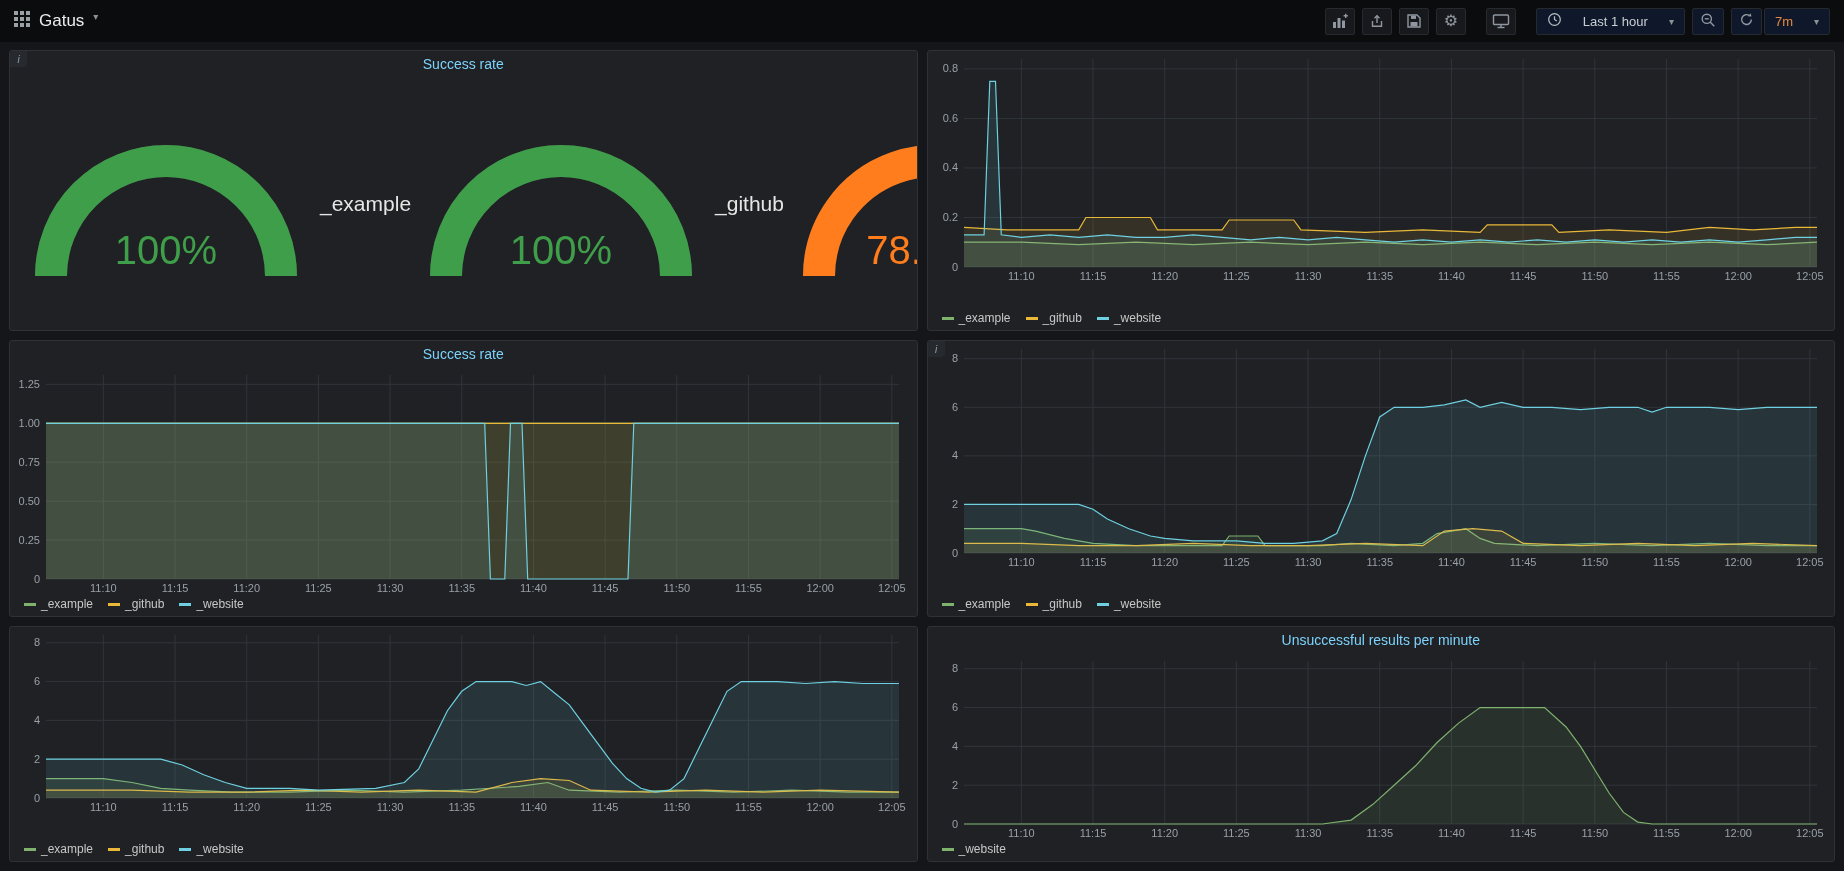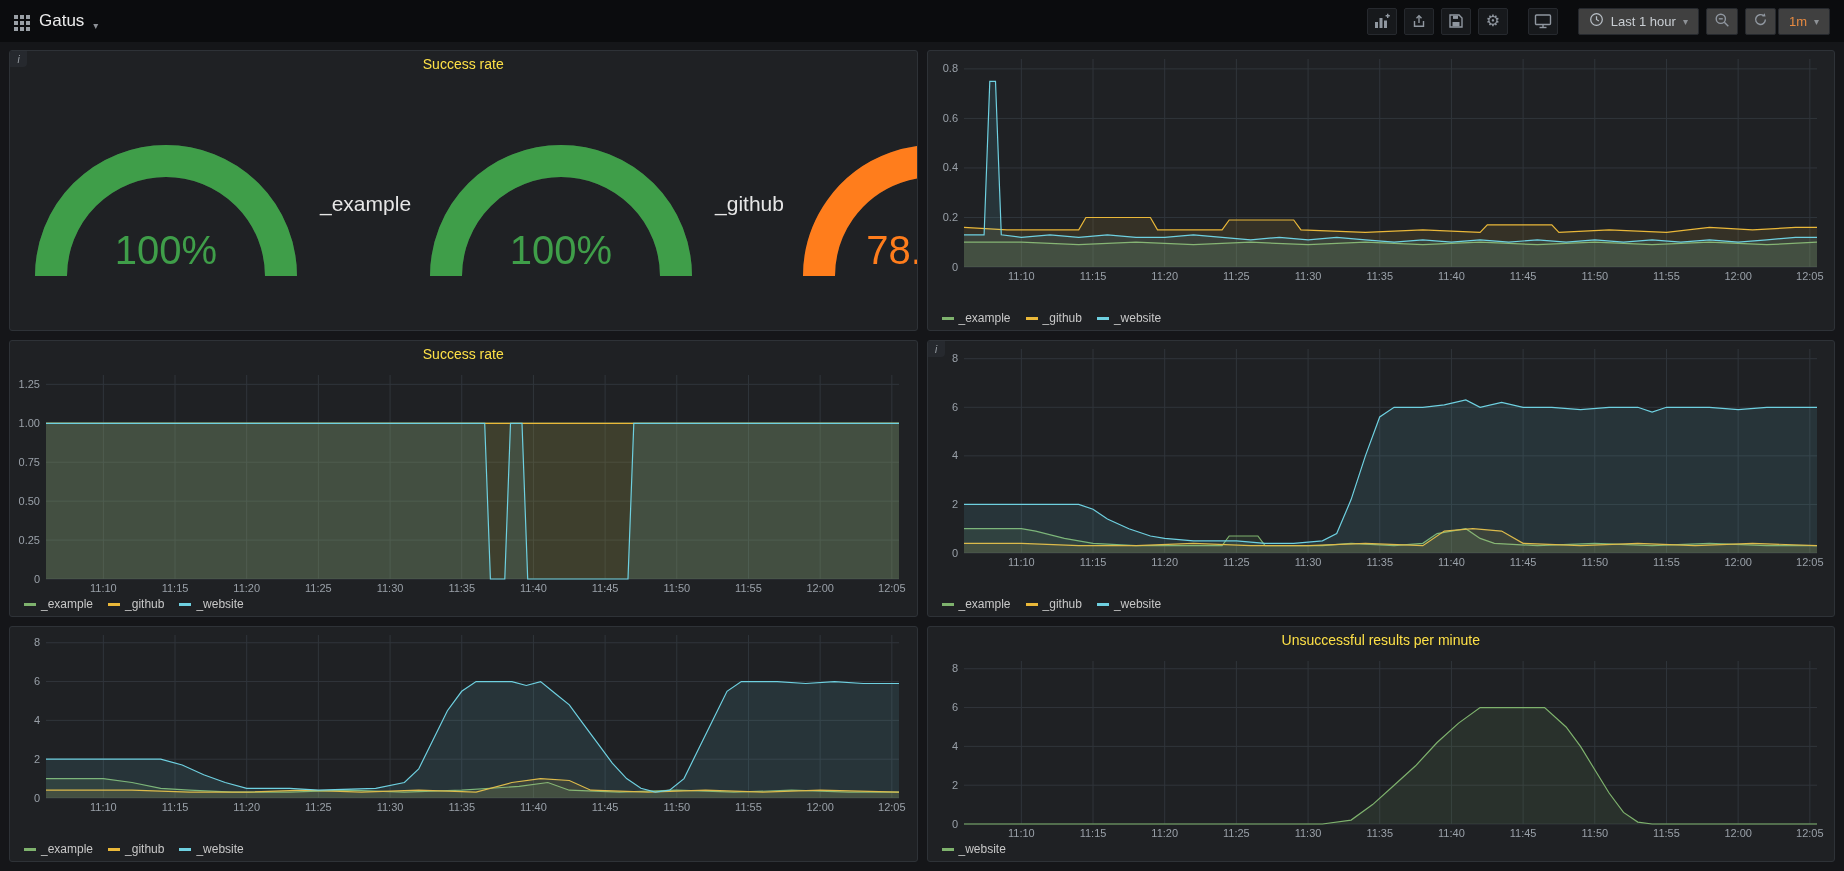--- a/index.html
+++ b/index.html
@@ -1,39 +1,39 @@
 <!DOCTYPE html>
 <html><head>
 <meta charset="utf-8">
 <style>
   * { margin:0; padding:0; box-sizing:border-box; }
   html,body { width:1844px; height:871px; background:#151619; font-family:"Liberation Sans",sans-serif; overflow:hidden; color:#d8d9da; }
   svg text { font-family:"Liberation Sans",sans-serif; }
 
   
   .navbar { height:42px; background:#0b0c0e; display:flex; align-items:center; justify-content:space-between; padding:0 14px; }
-  .nav-left { display:flex; align-items:flex-end; gap:9px; }
+  .nav-left { display:flex; align-items:flex-start; gap:9px; }
   .apps-icon { display:flex; cursor:pointer; }
   .brand { font-size:17px; color:#ececec; cursor:pointer; }
   .caret { color:#8d9196; font-size:10px; }
   .nav-right { display:flex; align-items:center; gap:7px; }
   .icon-btn { background:#17191c; border:1px solid #26292e; border-radius:2px; width:30px; height:27px;
               display:flex; align-items:center; justify-content:center; cursor:pointer; color:#9097a0; }
   .nav-sep { width:6px; }
-  .pill { display:flex; align-items:center; gap:7px; background:#404040; border:1px solid #26292e; border-radius:2px;
+  .pill { display:flex; align-items:center; gap:21px; background:#0f172a; border:1px solid #26292e; border-radius:2px;
           height:27px; padding:0 10px; color:#c9ced3; font-size:13px; cursor:pointer;justify-content:center; }
   .pill.icon-only { padding:0 7px; }
   .btn-group { display:flex; gap:2px; }
   .refresh-label { color:#e78a41; }
   .gear-glyph { font-size:16px; line-height:1; }
 
   
   .dash { padding:8px 9px 9px 9px; display:grid; grid-template-columns:1fr 1fr; grid-template-rows:281px 277px 236px; gap:9px; }
   .panel { position:relative; background:#1f2124; border:1px solid #2e3237; border-radius:3px; display:flex; flex-direction:column; overflow:hidden; }
-  .panel-title { flex:0 0 26px; line-height:26px; text-align:center; font-size:14px; font-weight:500; color:#fde047; cursor:pointer; }
+  .panel-title { flex:0 0 26px; line-height:26px; text-align:center; font-size:14px; font-weight:500; color:#7dd3fc; cursor:pointer; }
   .corner { position:absolute; top:0; left:0; width:17px; height:16px; background:#26292e; color:#9aa0a6;
             font-size:10px; font-style:italic; display:flex; align-items:center; justify-content:center;
             border-bottom-right-radius:4px; cursor:pointer; }
   .chart { flex:1 1 auto; min-height:0; }
   .chart svg { display:block; }
   .legend { flex:0 0 20px; display:flex; align-items:center; gap:15px; padding:0 10px 4px 14px; font-size:12px; color:#c8c8c8; }
   .legend-item { display:flex; align-items:center; gap:5px; cursor:pointer; }
   .legend-item i { display:inline-block; width:12px; height:3px; }
 
   
@@ -120,21 +120,21 @@
     <div class="btn-group">
       <button class="pill icon-only">
         <span>
           <svg width="15" height="15" viewBox="0 0 16 16" fill="none" stroke="#9097a0" stroke-width="1.5">
               <path d="M13.2 8 A5.2 5.2 0 1 1 11.4 4.1"></path>
               <polygon points="12.5,1.2 13.3,4.9 9.6,4.4" fill="#9097a0" stroke="none"></polygon>
             </svg>
         </span>
       </button>
       <button class="pill">
-        <span class="refresh-label">1m</span>
+        <span class="refresh-label">7m</span>
         <span class="caret">▾</span>
       </button>
     </div>
   </div>
 </header>
 
 <main class="dash">
 
   <section class="panel">
     <div class="corner">i</div>

